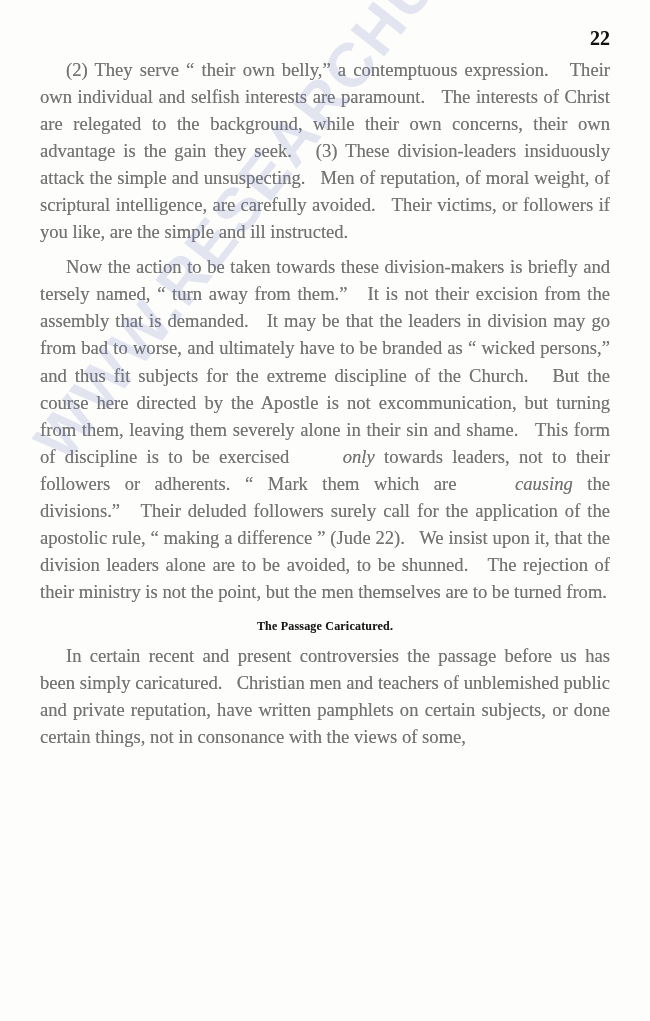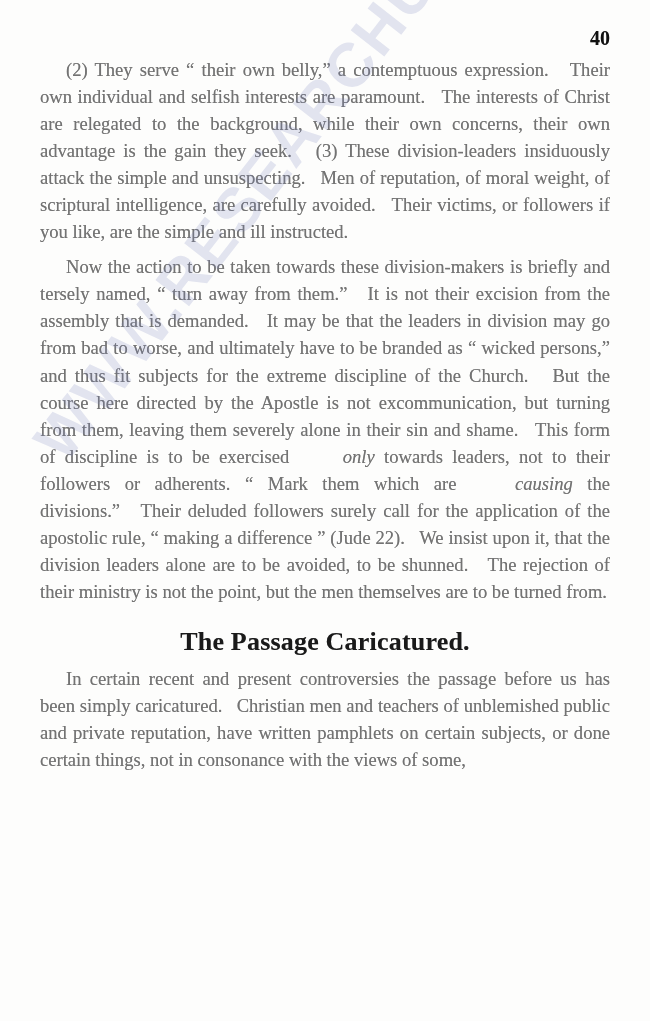--- a/index.html
+++ b/index.html
@@ -85,43 +85,43 @@
   .body-text p.indent {
     text-indent: 26px;
   }
   .para-gap {
     height: 8px;
   }
   .subhead {
     text-align: center;
     font-family: "Liberation Serif", serif;
     font-weight: bold;
-    font-size: 26px;
-    margin: 22px 0 8px 0;
+    font-size: 12px;
+    margin: 14px 0 8px 0;
     letter-spacing: 0.2px;
   }
   em { font-style: italic; margin-left: 44px; }
   .ink {
     
     text-shadow: 0 0 0.4px rgba(0,0,0,0.35);
   }
 </style>
 </head>
 <body>
 
 <div class="page">
 
   <div class="watermark">
     <span>WWW.RESEARCHUN.COM</span>
   </div>
 
   <div class="content">
 
     <header class="running-head">
-      <div class="folio ink">40</div>
+      <div class="folio ink">22</div>
     </header>
 
     <div class="body-text ink">
 
       <p class="indent">(2) They serve “ their own belly,” a contemptuous expression.&nbsp;&nbsp; Their own individual and selfish interests are paramount.&nbsp;&nbsp; The interests of Christ are relegated to the background, while their own concerns, their own advantage is the gain they seek.&nbsp;&nbsp; (3) These division-leaders insiduously attack the simple and unsuspecting.&nbsp;&nbsp; Men of reputation, of moral weight, of scriptural intelligence, are carefully avoided.&nbsp;&nbsp; Their victims, or followers if you like, are the simple and ill instructed.</p>
 
       <div class="para-gap"></div>
 
       <p class="indent">Now the action to be taken towards these division-makers is briefly and tersely named, “ turn away from them.”&nbsp;&nbsp; It is not their excision from the assembly that is demanded.&nbsp;&nbsp; It may be that the leaders in division may go from bad to worse, and ultimately have to be branded as “ wicked persons,” and thus fit subjects for the extreme discipline of the Church.&nbsp;&nbsp; But the course here directed by the Apostle is not excommunication, but turning from them, leaving them severely alone in their sin and shame.&nbsp;&nbsp; This form of discipline is to be exercised <em>only</em> towards leaders, not to their followers or adherents. “ Mark them which are <em>causing</em> the divisions.”&nbsp;&nbsp; Their deluded followers surely call for the application of the apostolic rule, “ making a difference ” (Jude 22).&nbsp;&nbsp; We insist upon it, that the division leaders alone are to be avoided, to be shunned.&nbsp;&nbsp; The rejection of their ministry is not the point, but the men themselves are to be turned from.</p>
 

